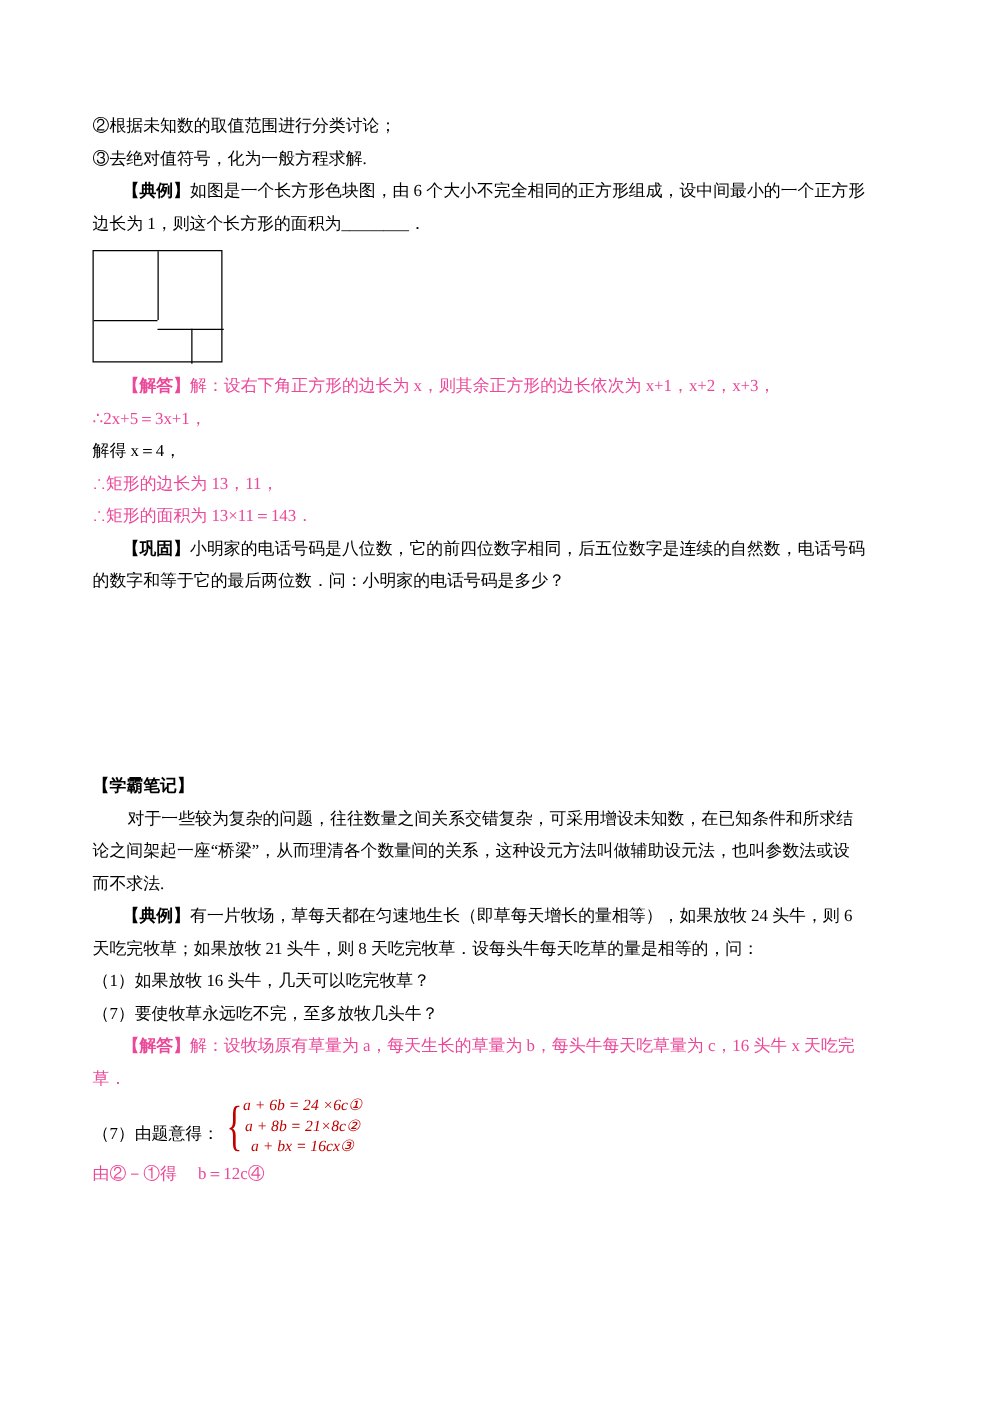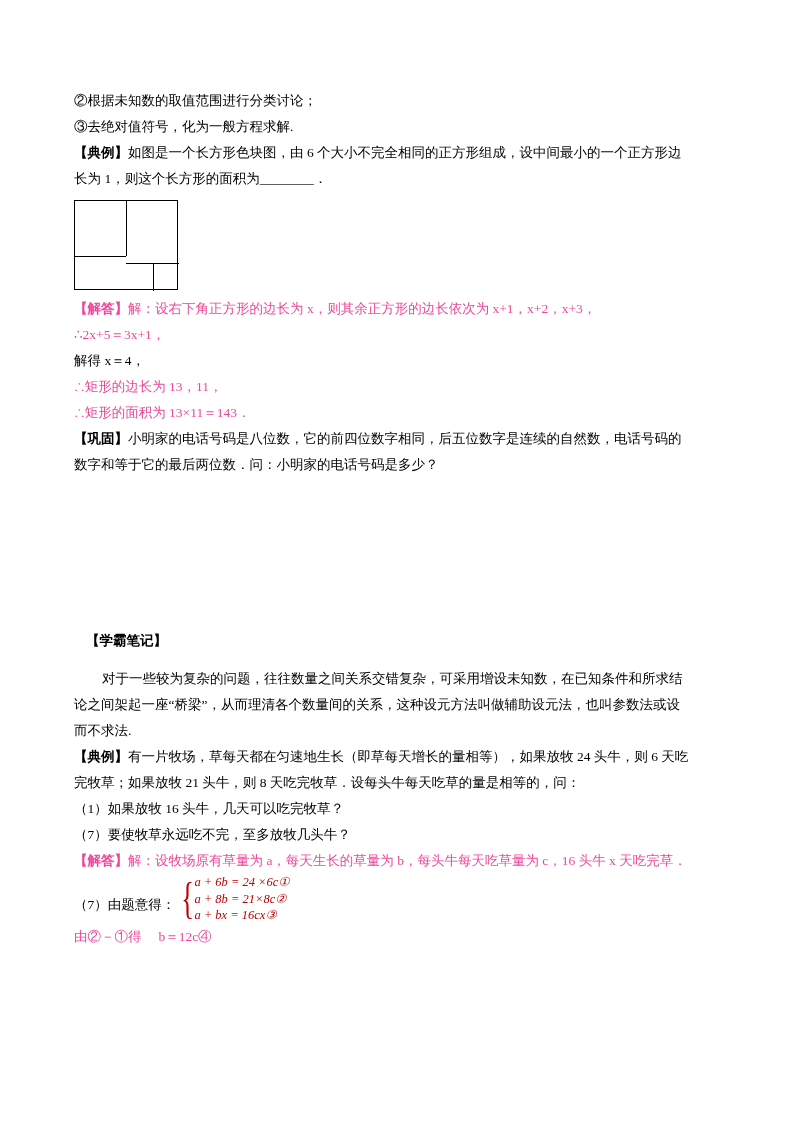--- a/index.html
+++ b/index.html
@@ -29,20 +29,21 @@
   .para {
     font-size: 13.5px;
     line-height: 26px;
     margin: 0;
   }
   .red {
     color: #ec4899;
   }
   .bold {
     font-weight: bold;
+    margin-left: 24px;
   }
   .indent-para { text-indent: 28px; }
   .gap-lg { height: 92px; }
   .gap-xl { height: 46px; }
 
   
   .fig-wrap {
     margin: 8px 0 6px 0;
     padding-left: 0px;
   }
@@ -91,21 +92,21 @@
     font-size: 14.5px;
     font-weight: bold;
     color: #c00000;
     line-height: 26px;
     margin: 0;
   }
   .note-label {
     font-size: 13.5px;
     font-weight: bold;
     line-height: 26px;
-    margin: 12px;
+    margin: 0;
   }
 
   
   .eqrow {
     display: flex;
     align-items: flex-start;
     font-size: 13.5px;
     line-height: 26px;
   }
   .eqlead {
@@ -127,20 +128,21 @@
     color: #c00000;
     margin-right: -4px;
   }
   .eqs {
     display: flex;
     flex-direction: column;
     font-size: 12.5px;
     line-height: 16.5px;
     color: #c00000;
     font-style: italic;
+    align-items: center;
   }
   .eqs span {
     white-space: nowrap;
   }
 </style>
 </head>
 <body>
 
 <div class="page">
 

